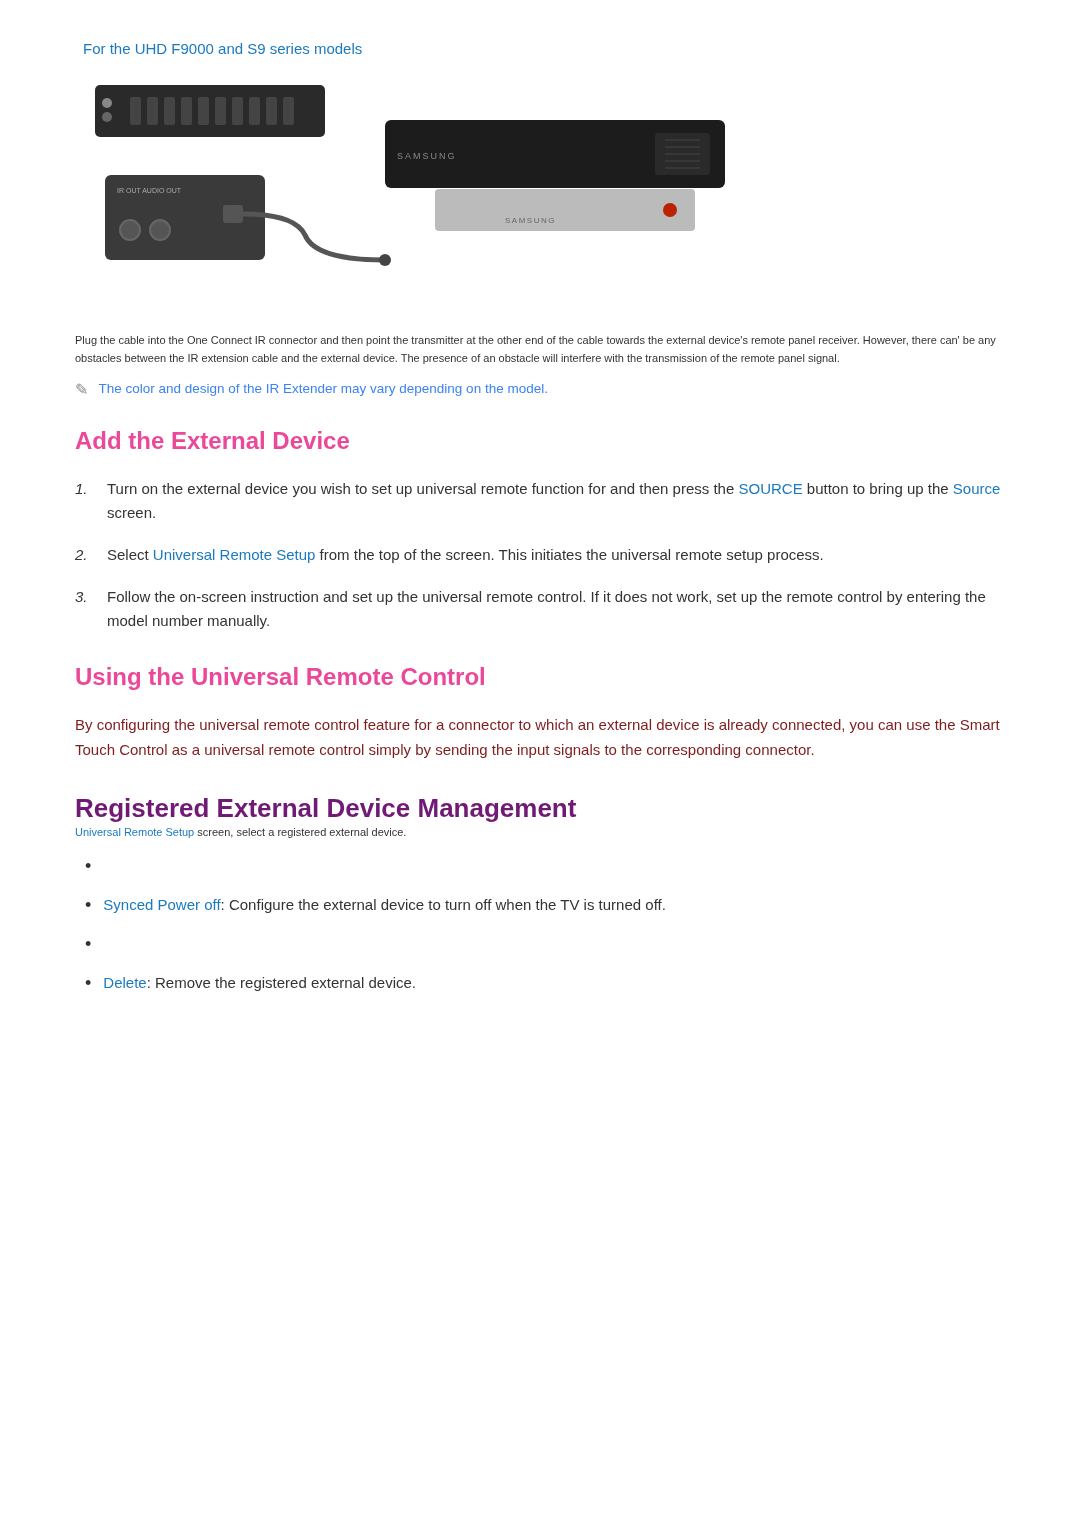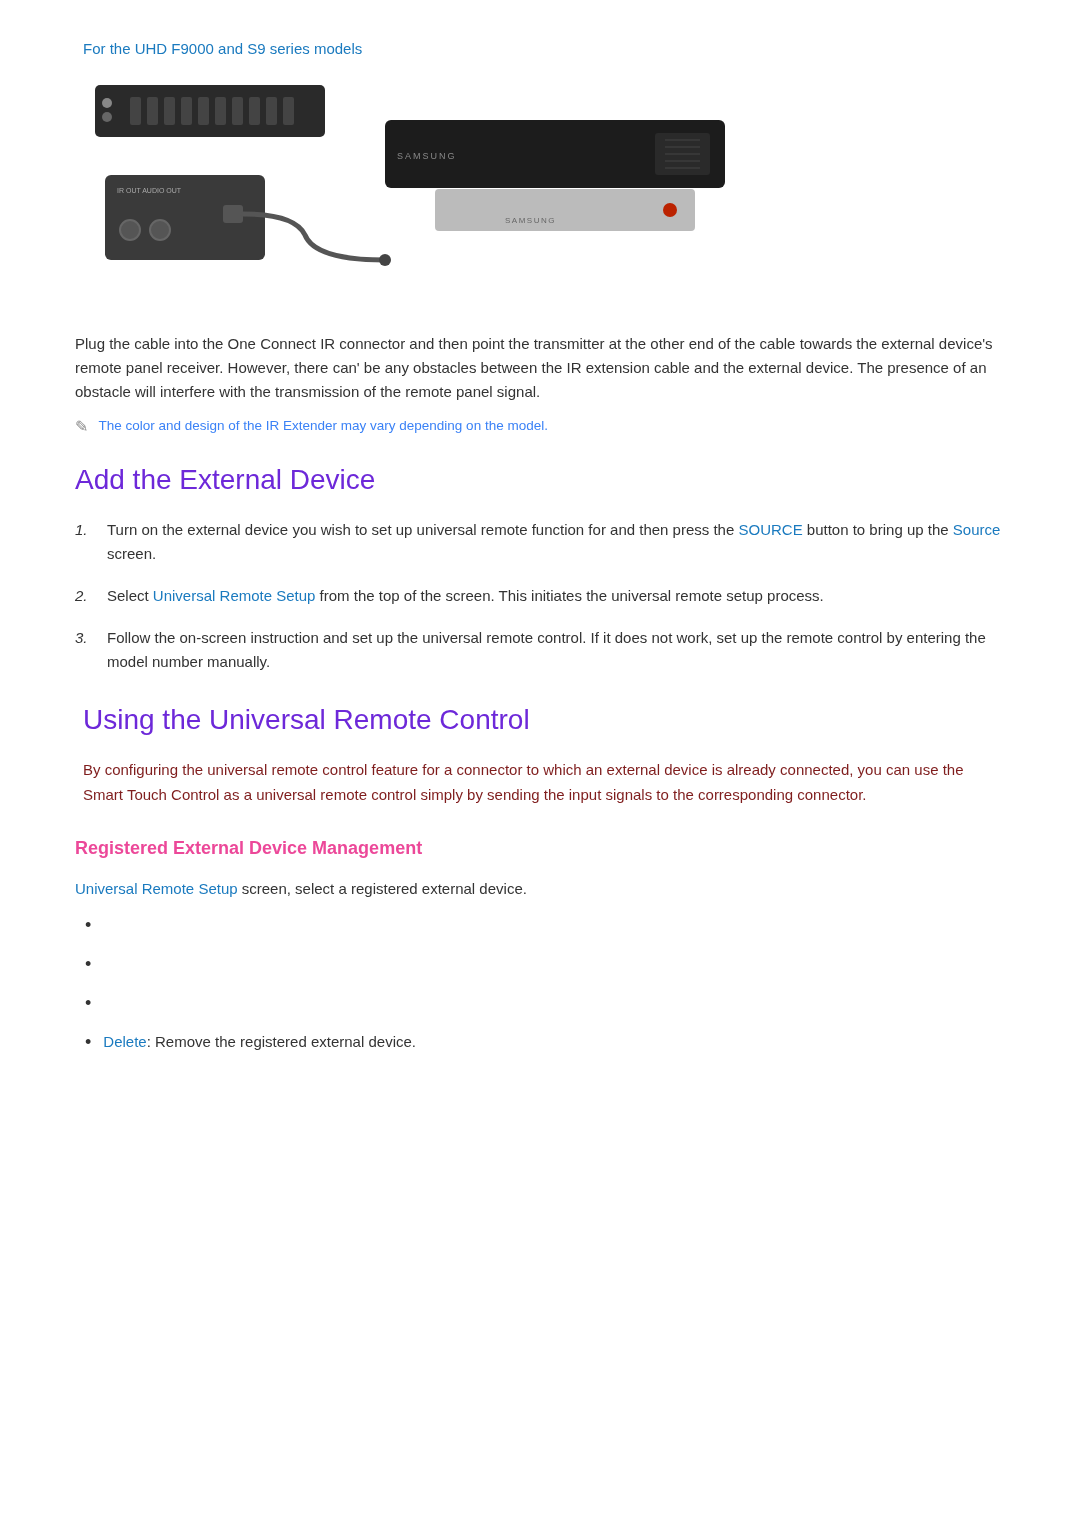--- a/index.html
+++ b/index.html
@@ -20,21 +20,21 @@
 
     .section-label {
       color: #1a7abf;
       font-size: 15px;
       font-weight: normal;
       margin-bottom: 18px;
       margin-left: 8px;
     }
 
     .body-text {
-      font-size: 15px;
+      font-size: 11px;
       line-height: 1.6;
       color: #333;
       margin-bottom: 12px;
     }
 
     .note-row {
       display: flex;
       align-items: flex-start;
       gap: 10px;
       margin-top: 8px;
@@ -48,23 +48,23 @@
       flex-shrink: 0;
     }
 
     .note-text {
       font-size: 13.5px;
       color: #3b82f6;
       line-height: 1.5;
     }
 
     .section-heading {
-      font-size: 28px;
-      font-weight: normal;
-      color: #6d28d9;
+      font-size: 24px;
+      font-weight: bold;
+      color: #ec4899;
       margin-bottom: 22px;
       margin-top: 10px;
     }
 
     .ordered-list {
       list-style: none;
       padding: 0;
       margin: 0 0 20px 0;
     }
 
@@ -84,35 +84,34 @@
       flex-shrink: 0;
       min-width: 18px;
     }
 
     .link-text {
       color: #1a7abf;
       font-weight: normal;
     }
 
     .section-divider {
-      margin: 30px 0 10px 8px;
+      margin: 30px 0 10px 0;
     }
 
     .body-paragraph {
       font-size: 15px;
       line-height: 1.65;
       color: #7f1d1d;
       margin-bottom: 30px;
     }
 
     .subheading {
-      font-size: 18px;
+      font-size: 26px;
       font-weight: bold;
-      color: #ec4899;
-      margin-bottom: 18px;
+      color: #701a75;
     }
 
     .unordered-list {
       list-style: none;
       padding: 0;
       margin: 0 0 0 10px;
     }
 
     .unordered-list li {
       display: flex;
@@ -233,20 +232,23 @@
   <p class="body-text">
     <span class="link-text">Universal Remote Setup</span><span> screen, select a registered external device.</span>
   </p>
 
   <ul class="unordered-list">
     <li>
       <span class="bullet">•</span>
     </li>
     <li>
       <span class="bullet">•</span>
+      <span>
+        <span class="link-text">Synced Power off</span><span>: Configure the external device to turn off when the TV is turned off.</span>
+      </span>
     </li>
     <li>
       <span class="bullet">•</span>
     </li>
     <li>
       <span class="bullet">•</span>
       <span>
         <span class="link-text">Delete</span><span>: Remove the registered external device.</span>
       </span>
     </li>

